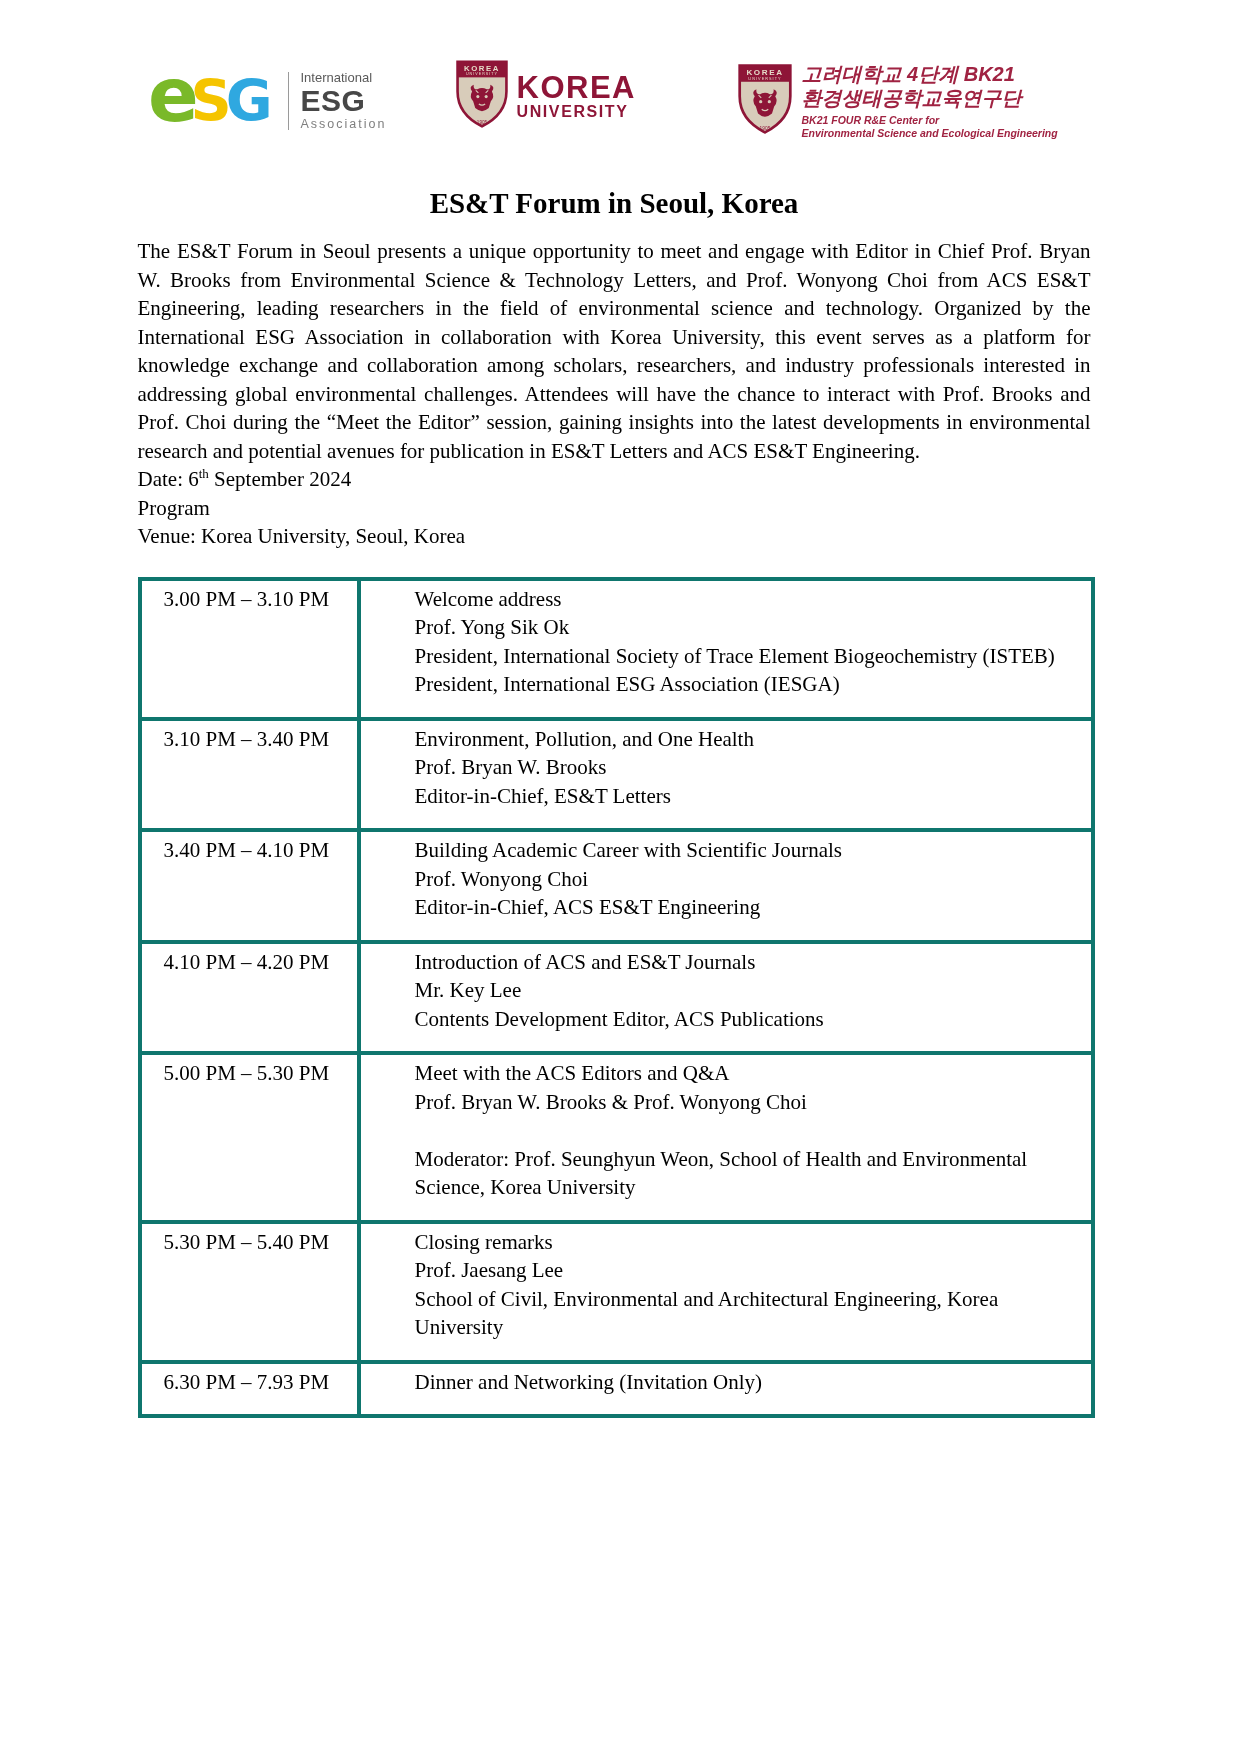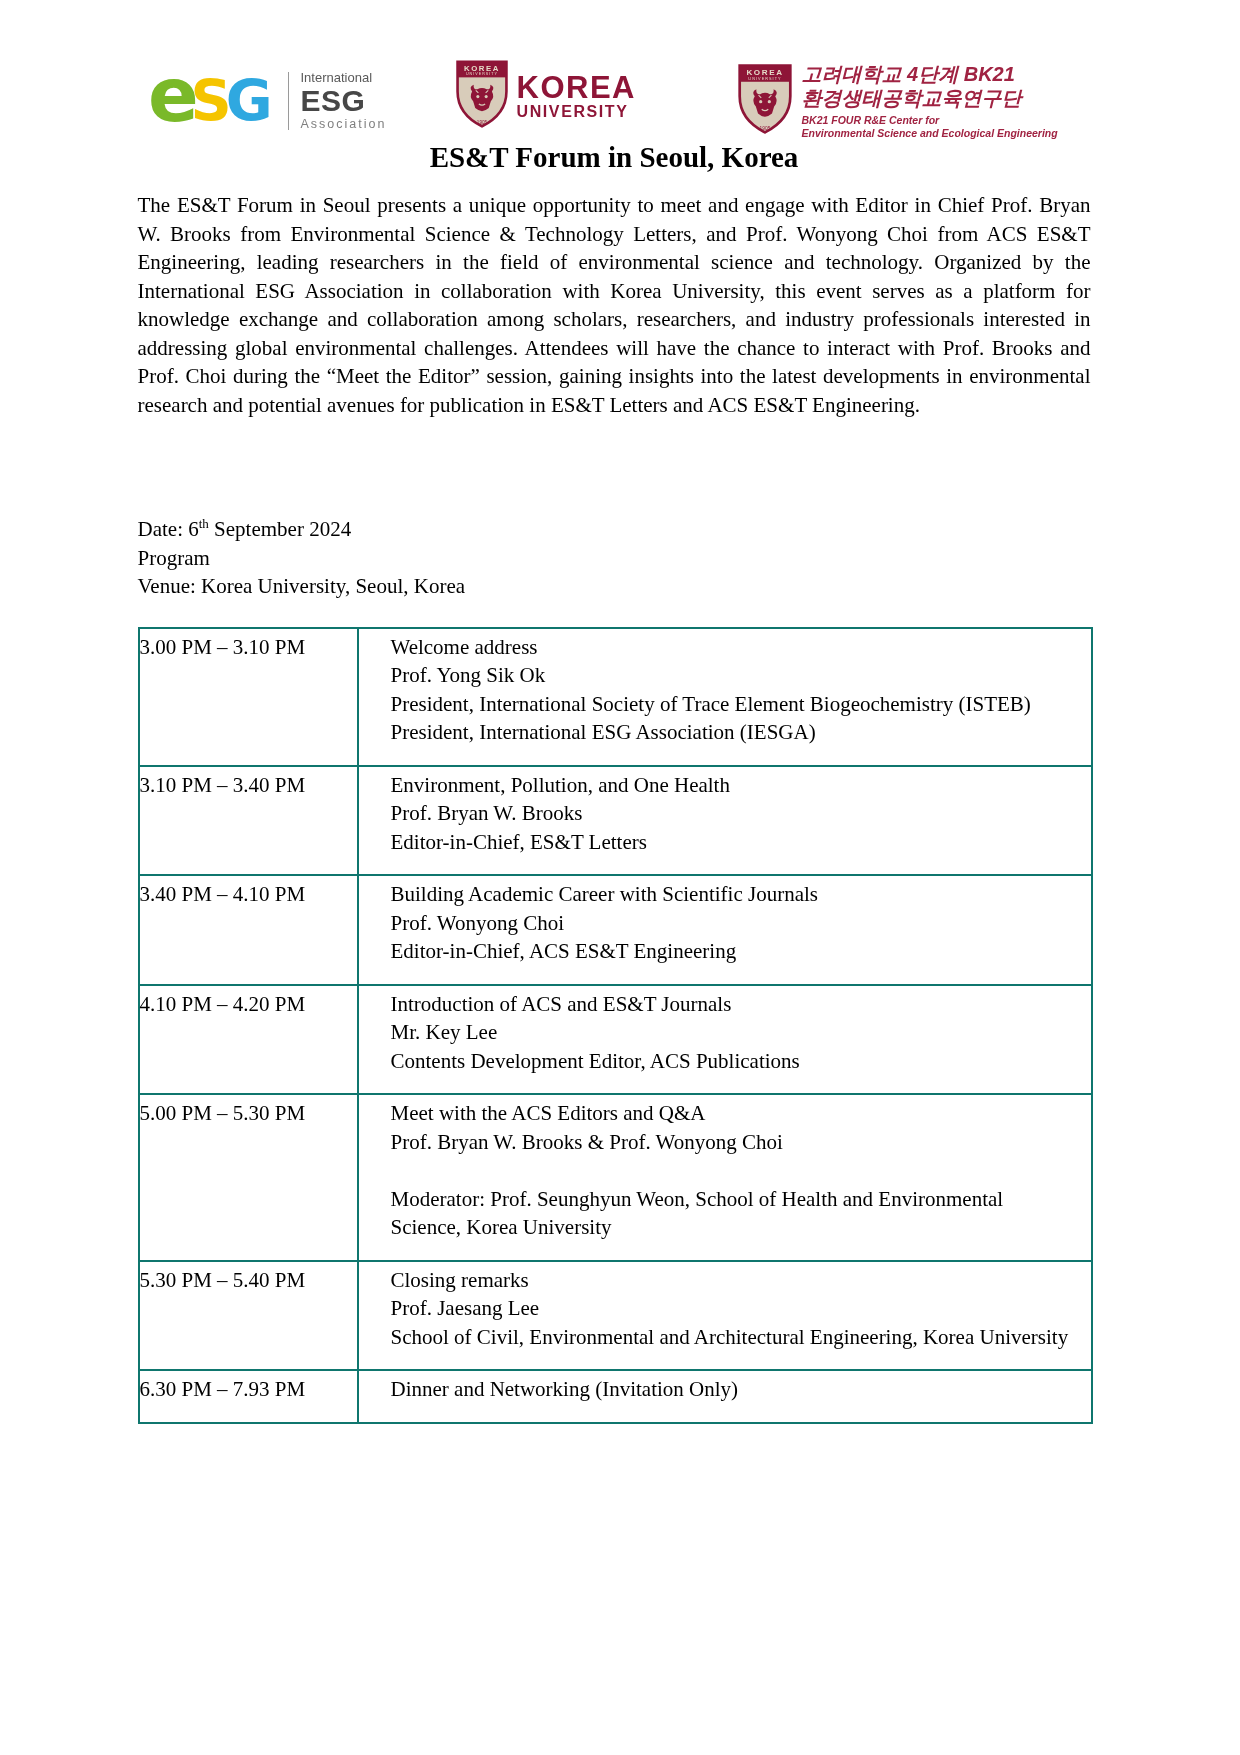--- a/index.html
+++ b/index.html
@@ -33,48 +33,49 @@
 
   .logo-bk21 { left: 600px; top: 2px; }
   .bk21-text { margin-left: 10px; display: flex; flex-direction: column; justify-content: center; font-style: italic; }
   .bk21-kr { font-size: 20px; font-weight: bold; color: #A02342; line-height: 24px;
              font-family: "Liberation Sans", "DejaVu Sans", sans-serif; }
   .bk21-en { font-size: 10.5px; font-weight: bold; color: #A02342; line-height: 12.5px; }
   .bk21-en.first { margin-top: 4px; }
 
   
   h1.doc-title {
+    margin-top: 46px;
     text-align: center;
     font-size: 29px;
     font-weight: bold;
     line-height: 34px;
   }
   p.intro {
     margin-top: 17px;
     font-size: 21px;
     line-height: 28.5px;
     text-align: justify;
   }
 
   
-  .details { margin-top: 96px; font-size: 21px; line-height: 28.5px; }
+  .details { font-size: 21px; line-height: 28.5px; }
   .details sup { font-size: 13px; line-height: 0; }
 
   
   table.program {
     margin-top: 26px;
     border-collapse: collapse;
     table-layout: fixed;
     width: 953px;
     font-size: 21px;
   }
   table.program td {
-    border: 2px solid #0f766e;
+    border: 4px solid #0f766e;
     vertical-align: top;
-    padding: 4px 12px 18px 0;
+    padding: 4px 12px 18px 22px;
     line-height: 28.5px;
   }
   td.time-cell { width: 219px; white-space: nowrap; }
   td.desc-cell { width: 734px; padding-left: 14px; }
   .desc-line { min-height: 28.5px; margin-left: 32px; }
 </style>
 </head>
 <body>
 
 <div class="content">

